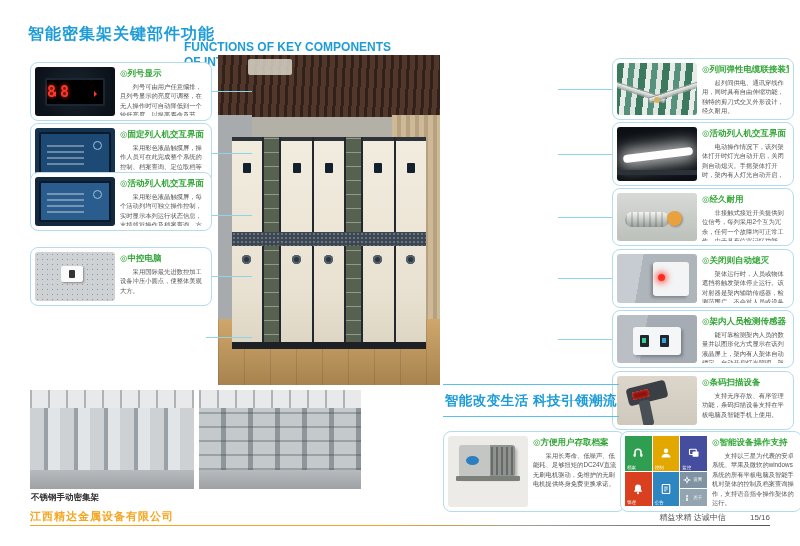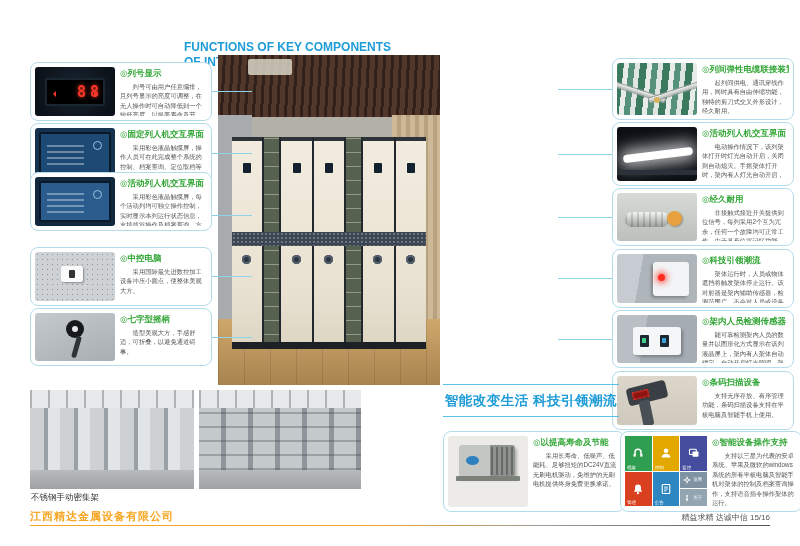--- a/index.html
+++ b/index.html
@@ -45,21 +45,21 @@
   .u-wheel { position:absolute; left:50%; top:55%; width:9px; height:9px; margin-left:-5px; background:#2c3640; border-radius:50%; box-shadow:inset 0 0 0 2px #55616d; }
   .bay { flex:0 0 15px; background:#57614f; position:relative; }
   .bay:after { content:""; position:absolute; inset:0;
     background:repeating-linear-gradient(0deg, rgba(255,255,255,.35) 0 1px, transparent 1px 14px); }
   .pc-band { position:absolute; left:0; right:0; top:45%; height:14px; background:#3c4652; z-index:3;
     background-image:radial-gradient(circle, rgba(255,255,255,.25) .7px, transparent 1px); background-size:4px 4px; background-color:#3c4652; }
   .pc-base { position:absolute; left:0; right:0; bottom:0; height:7px; background:#1d2024; z-index:4; }
   
   .t-led { background:radial-gradient(circle at 50% 45%, #1a2430 0, #0c1219 80%); }
   .led-panel { position:absolute; left:50%; top:50%; transform:translate(-50%,-50%); width:60px; height:28px;
-    background:#000; border:2px solid #1a2733; border-radius:2px; display:flex; align-items:center; justify-content:flex-end; }
+    background:#000; border:2px solid #1a2733; border-radius:2px; display:flex; align-items:center; justify-content:flex-start; }
   .led-digits { color:#ff372a; font-family:"DejaVu Sans Mono",monospace; font-weight:bold; font-size:15px; letter-spacing:4px; text-shadow:0 0 4px rgba(255,60,40,.9); }
   .led-arrow { position:absolute; width:0; height:0; border:3px solid transparent; }
   .led-arrow.l { left:3px; top:11px; border-right-color:#ff372a; }
   .led-arrow.r { right:3px; top:11px; border-left-color:#ff372a; }
   .t-scr1 { background:#15324f; }
   .t-scr2 { background:#12283d; }
   .scr-frame { position:absolute; inset:4px; border:2px solid #0a1a2a; background:#1c4a74; border-radius:2px; }
   .t-scr2 .scr-frame { background:#2a5d8e; }
   .scr-rows { position:absolute; left:6px; top:8px; width:55%; height:60%;
     background:repeating-linear-gradient(0deg, rgba(255,255,255,.35) 0 2px, transparent 2px 6px); }
@@ -115,42 +115,43 @@
   .bl1 { left:30px; width:164px; }
   .bl2 { left:199px; width:162px; }
   .bl-ceil { position:absolute; left:0; top:0; width:100%; height:18px; background:#e8e9ea;
     background-image:repeating-linear-gradient(90deg, rgba(120,126,130,.5) 0 2px, transparent 2px 18px); }
   .bl-units { position:absolute; left:0; top:18px; width:100%; height:62px;
     background:repeating-linear-gradient(90deg,#cdd1d4 0 14px,#9aa1a6 14px 18px,#e2e5e7 18px 30px); }
   .bl2 .bl-units { background:repeating-linear-gradient(90deg,#c4c9cc 0 22px,#8e969b 22px 27px); }
   .bl2 .bl-units:after { content:""; position:absolute; inset:0;
     background:repeating-linear-gradient(0deg, rgba(60,65,70,.30) 0 2px, transparent 2px 14px); }
   .bl-floor { position:absolute; left:0; bottom:0; width:100%; height:19px; background:linear-gradient(#b8bbbd,#9fa2a4); }
-  .caption { position:absolute; left:31px; top:492px; font-size:8.5px; font-weight:normal; color:#333; }
+  .caption { position:absolute; left:31px; top:492px; font-size:8.5px; font-weight:bold; color:#333; }
   
   .tiles { width:82px; flex:0 0 82px; height:70px; display:grid; grid-template-columns:1fr 1fr 1fr; grid-template-rows:1fr 1fr; gap:1px; }
   .tile { position:relative; display:flex; align-items:center; justify-content:center; }
   .tile .tl { position:absolute; left:2px; bottom:1px; font-size:4.5px; color:#fff; }
   .tile svg { width:12px; height:12px; }
   .tile-split { display:flex; flex-direction:column; gap:1px; }
   .tile-sm { flex:1; position:relative; display:flex; align-items:center; padding-left:3px; }
   .tile-sm svg { width:8px; height:8px; }
   .tile-sm .tl { position:static; margin-left:2px; font-size:4.5px; color:#fff; }
   
   .company { position:absolute; left:30px; top:509px; font-size:11px; font-weight:bold; color:#f5a623; letter-spacing:1px; }
   .footer-line { position:absolute; left:30px; top:525px; width:740px; height:1px;
     background:linear-gradient(90deg,#f5a623 0 45%, #9a9a9a 70%, #555); }
   .footer-right { position:absolute; right:30px; top:512px; font-size:8px; color:#555; }
-  .footer-right span { margin-left:0; }
+  .footer-right span { margin-left:22px; }
 </style>
 </head>
 <body>
 
 <div id="page">
 
+  <div class="title-zh">智能密集架关键部件功能</div>
   <div class="title-en">
     <div>FUNCTIONS OF KEY COMPONENTS</div>
     <div>OF INTELLIGENT COMPACT SHELF</div>
   </div>
 
   <div class="photo-center">
     <div class="pc-ceiling"></div>
     <div class="pc-sky"></div>
     <div class="pc-wall"></div>
     <div class="pc-curtain"></div>
@@ -241,30 +242,20 @@
       <div class="sw-box">
           <div class="sw-tog"></div>
         </div>
     </div>
     <div class="ct">
       <div class="h">◎中控电脑</div>
       <div class="p">采用国际最先进数控加工设备冲压小圆点，使整体美观大方。</div>
     </div>
   </div>
 
-  <div class="card" style="left:30px;top:308px;height:58px">
-    <div class="thumb t-crank">
-      <div class="ck-disc"></div>
-      <div class="ck-arm"></div>
-    </div>
-    <div class="ct">
-      <div class="h">◎七字型摇柄</div>
-      <div class="p">造型美观大方，手感舒适，可折叠，以避免通道碍事。</div>
-    </div>
-  </div>
 
   <div class="card" style="left:612px;top:58px;height:62px">
     <div class="thumb t-sciss">
       <div class="arm a1"></div>
       <div class="arm a2"></div>
       <div class="arm-joint"></div>
     </div>
     <div class="ct">
       <div class="h">◎列间弹性电缆联接装置</div>
       <div class="p">起列间供电、通讯穿线作用，同时具有自由伸缩功能，独特的剪刀式交叉外形设计，经久耐用。</div>
@@ -293,21 +284,21 @@
     </div>
   </div>
 
   <div class="card" style="left:612px;top:249px;height:59px">
     <div class="thumb t-ir">
       <div class="ir-box">
         <div class="ir-led"></div>
       </div>
     </div>
     <div class="ct">
-      <div class="h">◎科技引领潮流</div>
+      <div class="h">◎关闭则自动熄灭</div>
       <div class="p">架体运行时，人员或物体遮挡将触发架体停止运行。该对射器是架内辅助传感器，检测范围广，不会对人员或设备产生伤害，是为永不失效的资料及人员安全保护机制。</div>
     </div>
   </div>
 
   <div class="card" style="left:612px;top:310px;height:58px">
     <div class="thumb t-ps">
       <div class="ps-box">
         <div class="ps-eye e1"></div>
         <div class="ps-eye e2"></div>
       </div>
@@ -348,21 +339,21 @@
   <div class="caption">不锈钢手动密集架</div>
 
   <div class="card" style="left:443px;top:431px;height:81px">
     <div class="thumb t-motor">
       <div class="mt-body">
           <div class="mt-label"></div>
         </div>
       <div class="mt-base"></div>
     </div>
     <div class="ct">
-      <div class="h">◎以提高寿命及节能</div>
+      <div class="h">◎方便用户存取档案</div>
       <div class="p">采用长寿命、低噪声、低能耗、足够扭矩的DC24V直流无刷电机驱动，免维护的无刷电机提供终身免费更换承诺。</div>
     </div>
   </div>
 
   <div class="card" style="left:620px;top:431px;height:81px">
     <div class="tiles">
       <div class="tile" style="background: rgb(47, 158, 80);">
         <svg viewBox="0 0 16 16">
             <path fill="#fff" d="M8 2a5 5 0 0 0-5 5v3h2V7a3 3 0 0 1 6 0v3h2V7a5 5 0 0 0-5-5z"></path>
             <rect fill="#fff" x="2" y="9" width="3" height="4" rx="1"></rect>

